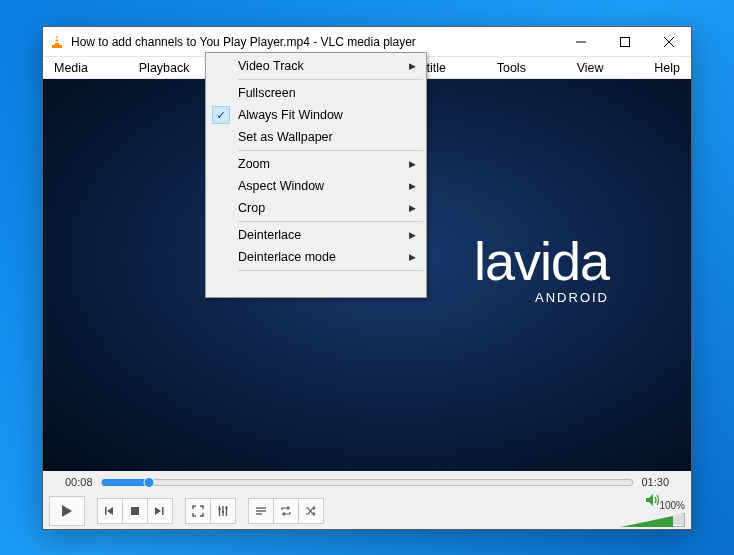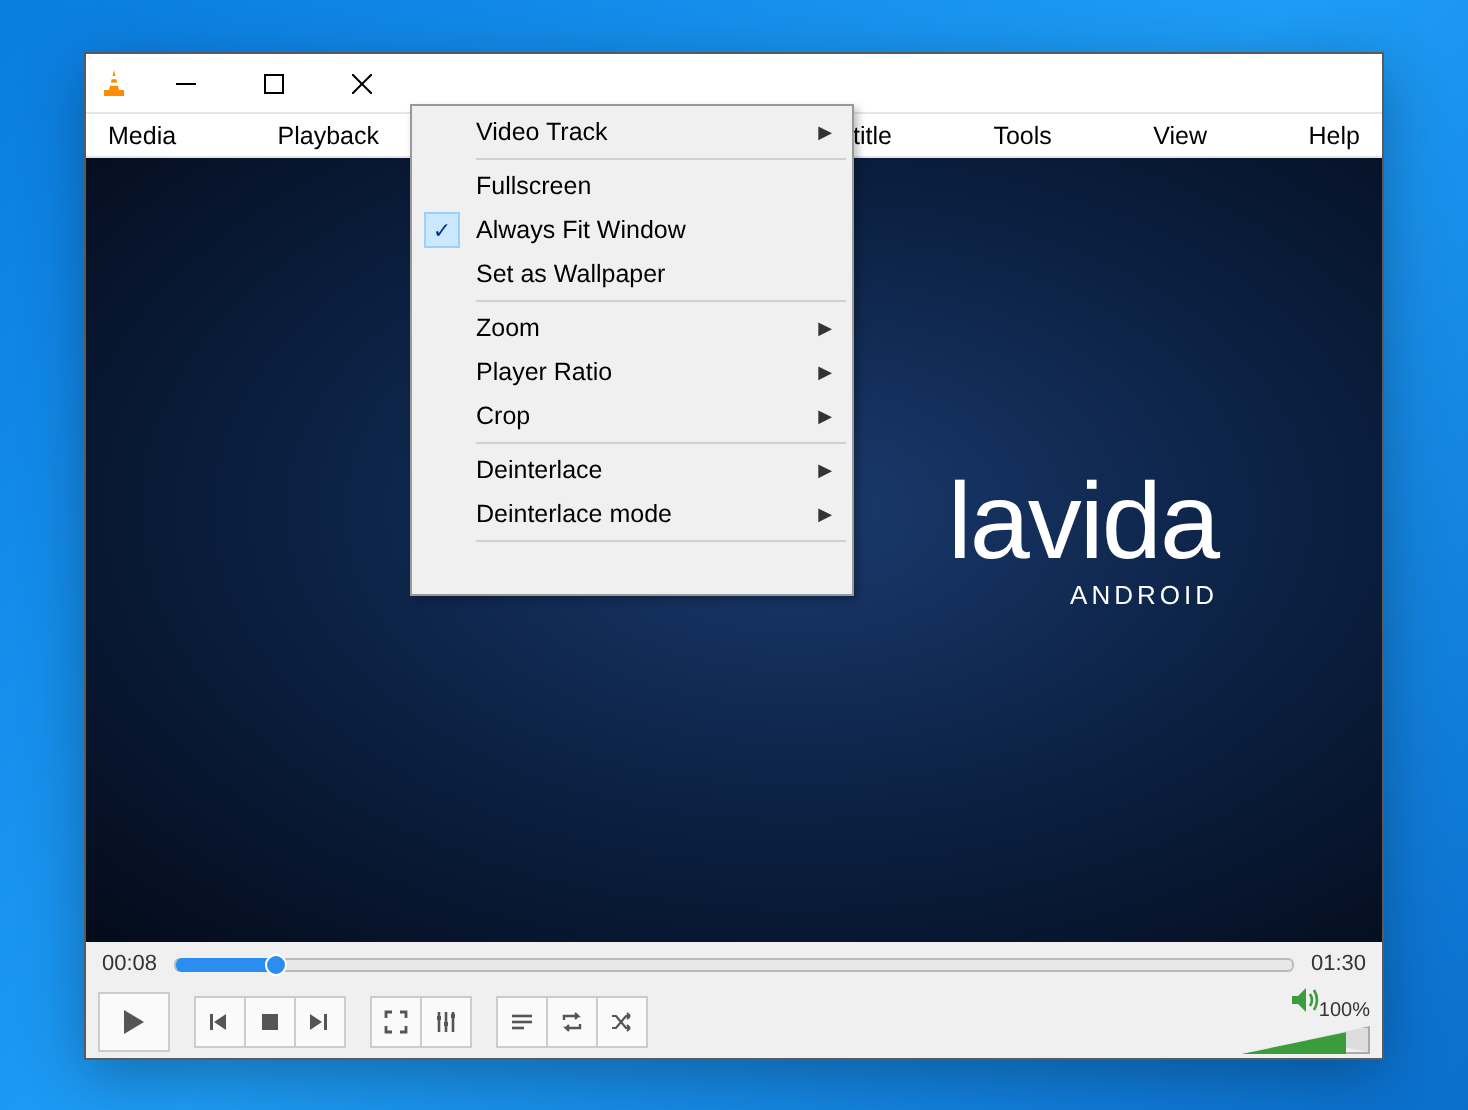--- a/index.html
+++ b/index.html
@@ -55,21 +55,21 @@
   .dd-check {
     position: absolute; left: 4px; top: 2px; width: 18px; height: 18px;
     background: #cce8ff; border: 1px solid #99d1ff; display: flex;
     align-items: center; justify-content: center; font-size: 11px; color: #003a7a;
   }
   .dd-arrow {
     position: absolute; right: 8px; font-size: 9px; color: #333;
   }
   .seekbar-row {
     height: 22px; background: #f0f0f0; display: flex; align-items: center;
-    padding: 0 8px; font-size: 11px; color: #333;
+    padding: 0 22px; font-size: 11px; color: #333;
   }
   .seekbar {
     flex: 1; height: 7px; margin: 0 8px; position: relative;
     background: #e8e8e8; border: 1px solid #bbb; border-radius: 3px;
   }
   .seek-fill {
     position: absolute; left: 0; top: -1px; bottom: -1px; width: 9%;
     background: #2c8df0; border-radius: 3px;
   }
   .seek-knob {
@@ -116,20 +116,21 @@
 
 <div class="window">
 
   <div class="titlebar">
     <svg class="titlebar-icon" viewBox="0 0 16 16">
       <polygon points="8,1 10.5,11 5.5,11" fill="#ff8c00"></polygon>
       <rect x="6.3" y="4" width="3.4" height="1.6" fill="#fff"></rect>
       <rect x="5.8" y="7.3" width="4.4" height="1.6" fill="#fff"></rect>
       <rect x="3" y="11" width="10" height="3" fill="#ff8c00"></rect>
     </svg>
+    <div class="titlebar-title">How to add channels to You Play Player.mp4 - VLC media player</div>
     <div class="win-controls">
       <div class="win-btn">
         <svg width="10" height="10">
             <line x1="0" y1="5" x2="10" y2="5" stroke="#000" stroke-width="1"></line>
           </svg>
       </div>
       <div class="win-btn">
         <svg width="10" height="10">
             <rect x="0.5" y="0.5" width="9" height="9" fill="none" stroke="#000" stroke-width="1"></rect>
           </svg>
@@ -267,21 +268,21 @@
   </div>
   <div class="dd-row">
     <span>Set as Wallpaper</span>
   </div>
   <div class="dd-sep"></div>
   <div class="dd-row">
     <span>Zoom</span>
     <span class="dd-arrow">▶</span>
   </div>
   <div class="dd-row">
-    <span>Player Ratio</span>
+    <span>Aspect Window</span>
     <span class="dd-arrow">▶</span>
   </div>
   <div class="dd-row">
     <span>Crop</span>
     <span class="dd-arrow">▶</span>
   </div>
   <div class="dd-sep"></div>
   <div class="dd-row">
     <span>Deinterlace</span>
     <span class="dd-arrow">▶</span>

